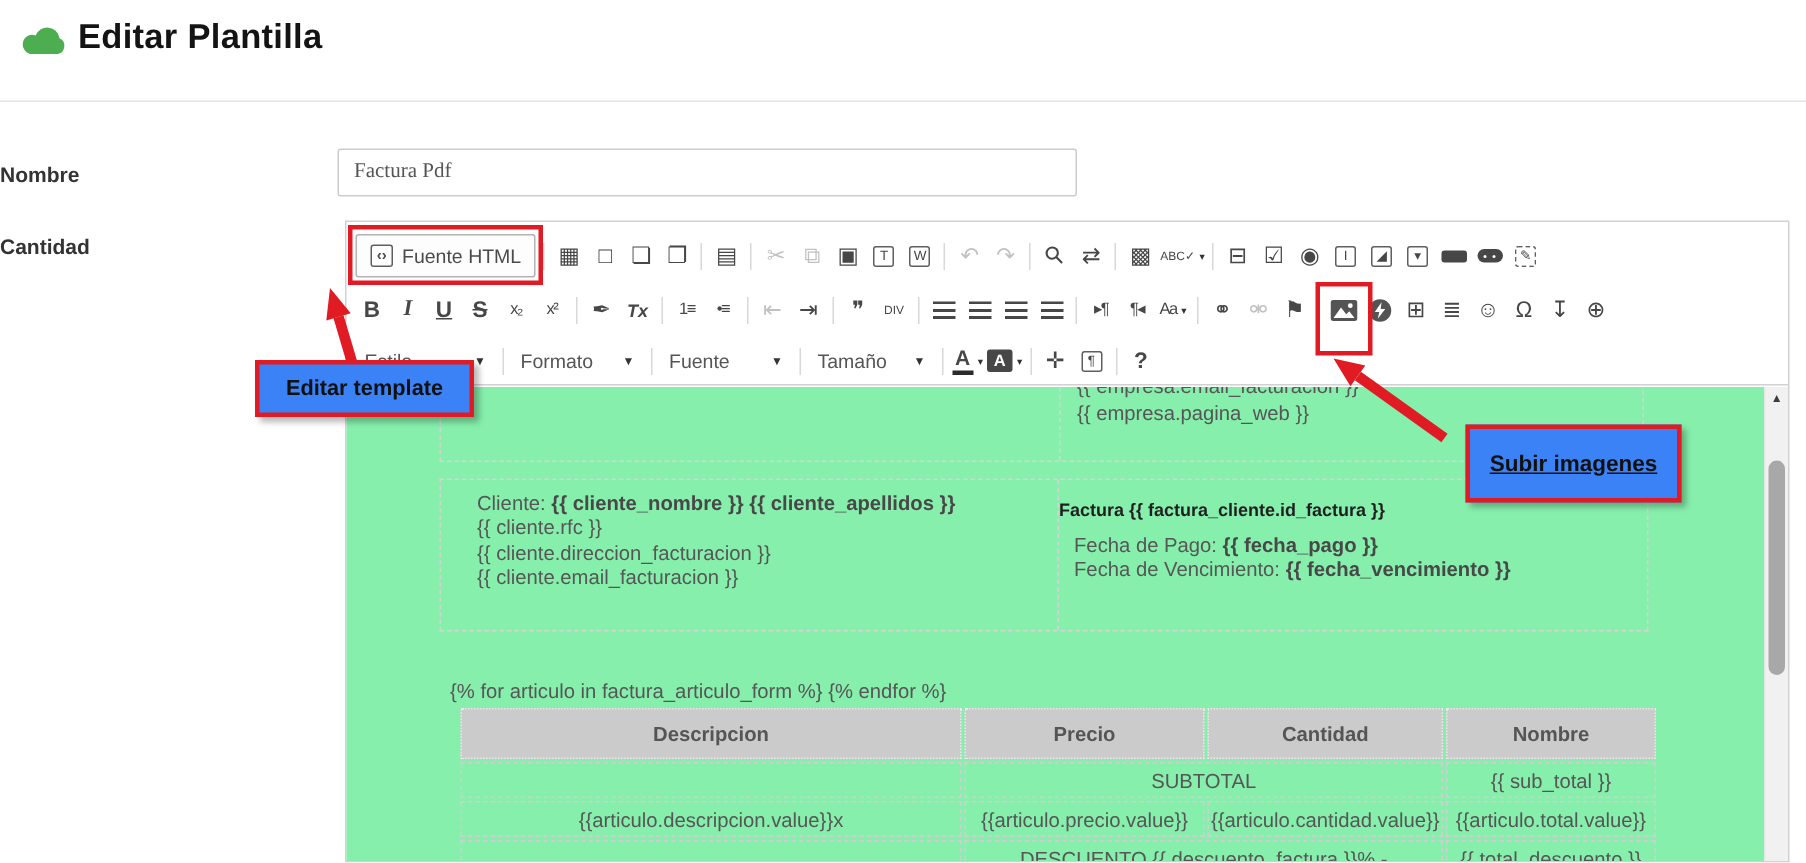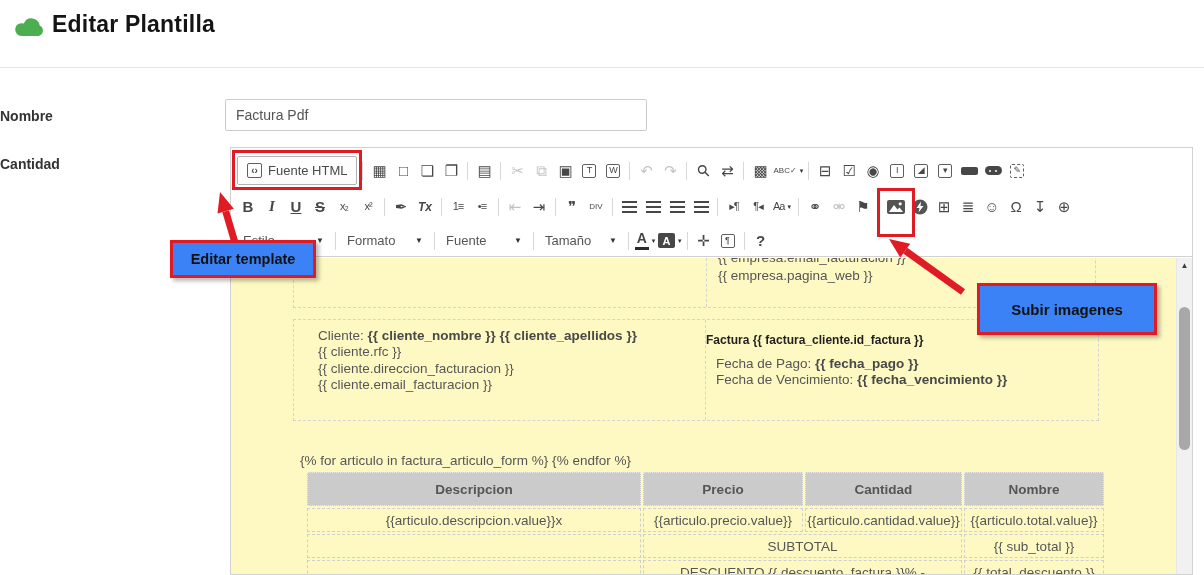--- a/index.html
+++ b/index.html
@@ -8,23 +8,23 @@
 
   
   .hdr-icon { position:absolute; left:13px; top:15px; }
   .page-title { position:absolute; left:52px; top:11px; font-size:23px; font-weight:bold; color:#141414; letter-spacing:.2px; }
   .hdr-divider { position:absolute; left:0; top:67px; width:1204px; height:1px; background:#e4e4e4; }
 
   
   .fld-label { position:absolute; left:0; width:197px; text-align:left; font-size:14px; font-weight:bold; color:#333; }
   .lbl-nombre { top:108px; }
   .lbl-contenido { top:156px; }
-  .nombre-input { position:absolute; left:225px; top:99px; width:422px; height:32px;
+  .nombre-input { position:absolute; left:225px; top:99px; width:493px; height:32px;
                   border:1px solid #ccc; border-radius:2px; padding:0 10px; font-size:14px; color:#555;
-                  font-family:Liberation Sans, sans-serif; }
+                  font-family:Liberation Serif, serif; }
 
   
   .editor { position:absolute; left:230px; top:147px; width:963px; height:428px;
             border:1px solid #d1d1d1; background:#fff; }
   .toolbar { padding-top:4px; border-bottom:1px solid #d1d1d1; height:109px; overflow:hidden; }
   .tb-row { display:flex; align-items:center; padding-left:5px; height:37px; }
   .tb-row:nth-child(2){ height:35px; }
   .tb-row:nth-child(3){ height:33px; }
 
   .tb-btn { display:inline-flex; align-items:center; justify-content:center; min-width:22px; height:25px;
@@ -53,21 +53,21 @@
   .oval { width:17px; height:9px; background:#474747; border-radius:5px; position:relative; }
   .oval::after { content:""; position:absolute; left:4px; top:3.5px; width:2px; height:2px; background:#fff;
                  border-radius:50%; box-shadow:6px 0 0 #fff; }
   .bars { width:15px; height:12px; background:repeating-linear-gradient(to bottom,#474747 0 2px,transparent 2px 5px); }
   .acolor { font-weight:bold; font-size:14px; line-height:1.1; border-bottom:3px solid #2b2b2b; padding:0 2px; }
   .abox { background:#474747; color:#fff; font-weight:bold; font-size:11px; width:17px; height:15px;
           display:inline-flex; align-items:center; justify-content:center; border-radius:2px; }
   .svgw { display:inline-flex; }
 
   
-  .content { position:absolute; left:0; top:110px; right:0; bottom:0; background:#fef9c3; overflow:hidden;
+  .content { position:absolute; left:0; top:110px; right:0; bottom:0; background:#86efac; overflow:hidden;
              font-size:13.5px; color:#565656; }
   .empresa-table { position:absolute; left:62px; top:-62px; width:803px; height:112px; border:1px dashed #d4d4d4; }
   .emp-divider { position:absolute; left:412px; top:0; height:100%; border-left:1px dashed #d4d4d4; }
   .emp-text { position:absolute; left:424px; top:52px; line-height:18px; }
   .client-table { position:absolute; left:62px; top:61px; width:806px; height:102px; border:1px dashed #d4d4d4; }
   .ct-divider { position:absolute; left:411px; top:0; height:100%; border-left:1px dashed #d4d4d4; }
   .cell-cliente { position:absolute; left:24px; top:8px; line-height:16.4px; }
   .cell-factura { position:absolute; left:412px; top:0; width:394px; }
   .fact-head { text-align:left; font-weight:bold; font-size:12px; color:#1f1f1f; margin-top:13px; }
   .fact-lines { margin-top:9px; margin-left:10px; line-height:16.4px; }
@@ -83,21 +83,21 @@
   .sb-up { position:absolute; top:3px; left:0; width:100%; text-align:center; font-size:8px; color:#3c3c3c; }
   .sb-thumb { position:absolute; left:2px; top:49px; width:11px; height:143px; background:#a8a8a8; border-radius:6px; }
 
   
   .hl-box { position:absolute; border:3px solid #e01b24; z-index:22; }
   #overlay { position:absolute; left:0; top:0; width:1204px; height:575px; z-index:24; pointer-events:none; }
   .tooltip { position:absolute; background:#3b82f6; border:3px solid #e01b24; z-index:30;
              display:flex; align-items:center; justify-content:center; font-weight:bold; color:#111;
              box-shadow:3px 3px 4px rgba(0,0,0,.28); }
   .tt-1 { left:170px; top:240px; width:146px; height:38px; font-size:14.5px; }
-  .tt-2 { left:977px; top:283px; width:180px; height:52px; font-size:15px; }
+  .tt-2 { left:977px; top:283px; width:144px; height:52px; font-size:15px;text-decoration:underline; }
 </style>
 </head>
 <body>
 
 <span class="hdr-icon">
   <svg width="32" height="22" viewBox="0 0 24 16">
       <path d="M6.5 15.5 a4.8 4.8 0 1 1 1.6-9.3 A6.2 6.2 0 0 1 20 7.6 a4.2 4.2 0 0 1 -0.8 7.9 z" fill="#4cae50"></path>
     </svg>
 </span>
 <h1 class="page-title">Editar Plantilla</h1>
@@ -389,29 +389,29 @@
 
     <table class="articles">
       <tbody>
           <tr>
         <th style="width:334px">Descripcion</th>
         <th style="width:160px">Precio</th>
         <th style="width:157px">Cantidad</th>
         <th style="width:140px">Nombre</th>
       </tr>
       <tr>
+        <td></td>
+        <td colspan="2">SUBTOTAL</td>
+        <td>{{ sub_total }}</td>
+      </tr>
+      <tr>
         <td>{{articulo.descripcion.value}}x</td>
         <td>{{articulo.precio.value}}</td>
         <td>{{articulo.cantidad.value}}</td>
         <td>{{articulo.total.value}}</td>
-      </tr>
-      <tr>
-        <td></td>
-        <td colspan="2">SUBTOTAL</td>
-        <td>{{ sub_total }}</td>
       </tr>
       <tr>
         <td></td>
         <td colspan="2">DESCUENTO {{ descuento_factura }}% -</td>
         <td>{{ total_descuento }}</td>
       </tr>
     </tbody>
       </table>
 
     <div class="sb">

